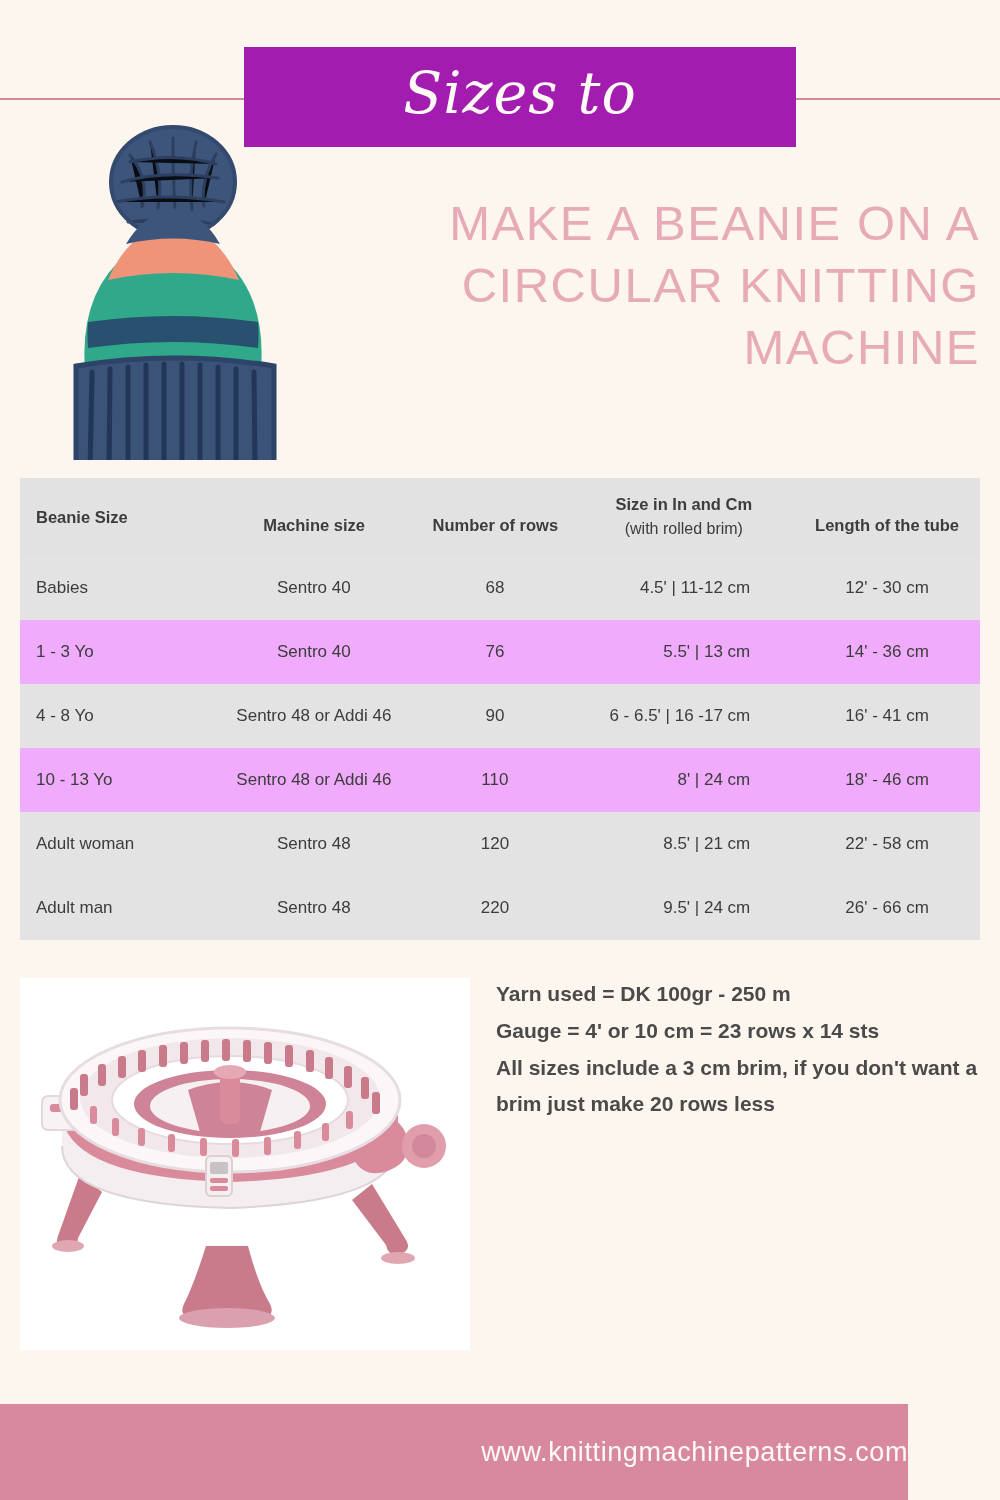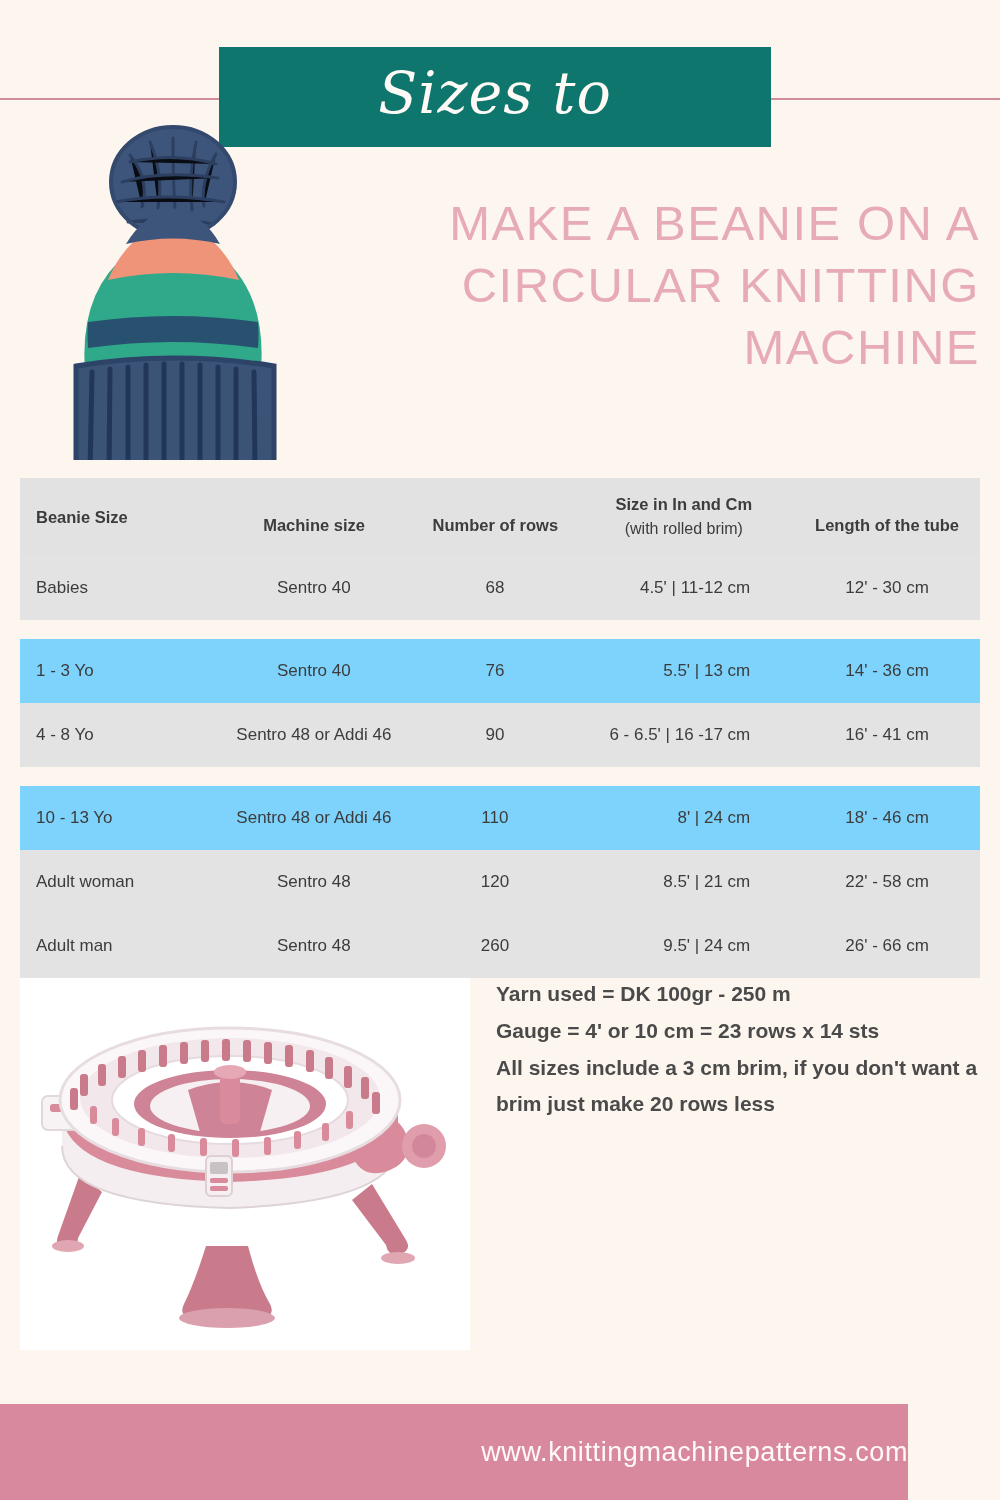--- a/index.html
+++ b/index.html
@@ -19,24 +19,24 @@
     top: 98px;
     left: 0;
     width: 1000px;
     height: 2px;
     background: #c8798d;
     opacity: .85;
   }
   .script-banner {
     position: absolute;
     top: 47px;
-    left: 219px;
+    left: 244px;
     width: 552px;
     height: 100px;
-    background: #0f766e;
+    background: #a21caf;
     display: flex;
     align-items: center;
     justify-content: center;
   }
   .script-banner span {
     color: #fffaf6;
     font-family: "DejaVu Serif", serif;
     font-style: italic;
     font-size: 57px;
     letter-spacing: 1px;
@@ -79,21 +79,21 @@
   }
   .trow { display: flex; align-items: center; gap: 10px; }
   .trow.head {
     height: 78px;
     background: #e2e2e2;
     font-weight: bold;
     font-size: 16.5px;
   }
   .trow.body { height: 64px; font-size: 17px; }
   .trow.alt { background: #e3e3e3; }
-  .trow.plain { background: #7dd3fc; margin-top: 19px; }
+  .trow.plain { background: #f0abfc; }
 
   .c0 { width: 195px; padding-left: 16px; text-align: left; }
   .c1 { width: 190px; text-align: center; }
   .c2 { width: 160px; text-align: center; }
   .c3 { width: 205px; text-align: center; }
   .c4 { width: 190px; text-align: center; }
 
   .head .c0 { text-align: left; }
   .head .c1, .head .c2, .head .c4 { text-align: center; margin-top: 16px; }
   .head .c3 { text-align: center; line-height: 1.45; }
@@ -252,21 +252,21 @@
     <div class="c0">Adult woman</div>
     <div class="c1">Sentro 48</div>
     <div class="c2">120</div>
     <div class="c3 val">8.5'  |  21 cm</div>
     <div class="c4 val">22' -  58 cm</div>
   </div>
 
   <div class="trow body alt">
     <div class="c0">Adult man</div>
     <div class="c1">Sentro 48</div>
-    <div class="c2">260</div>
+    <div class="c2">220</div>
     <div class="c3 val">9.5'  |  24 cm</div>
     <div class="c4 val">26' -  66 cm</div>
   </div>
 </div>
 
 <div class="machine-wrap">
   <svg viewBox="0 0 450 372" width="450" height="372">
     <rect x="0" y="0" width="450" height="372" fill="#ffffff"></rect>
 
     <path d="M60 196 L38 258 q-4 10 8 12 q12 2 12 -10 L82 214 z" fill="#c97b8c"></path>

